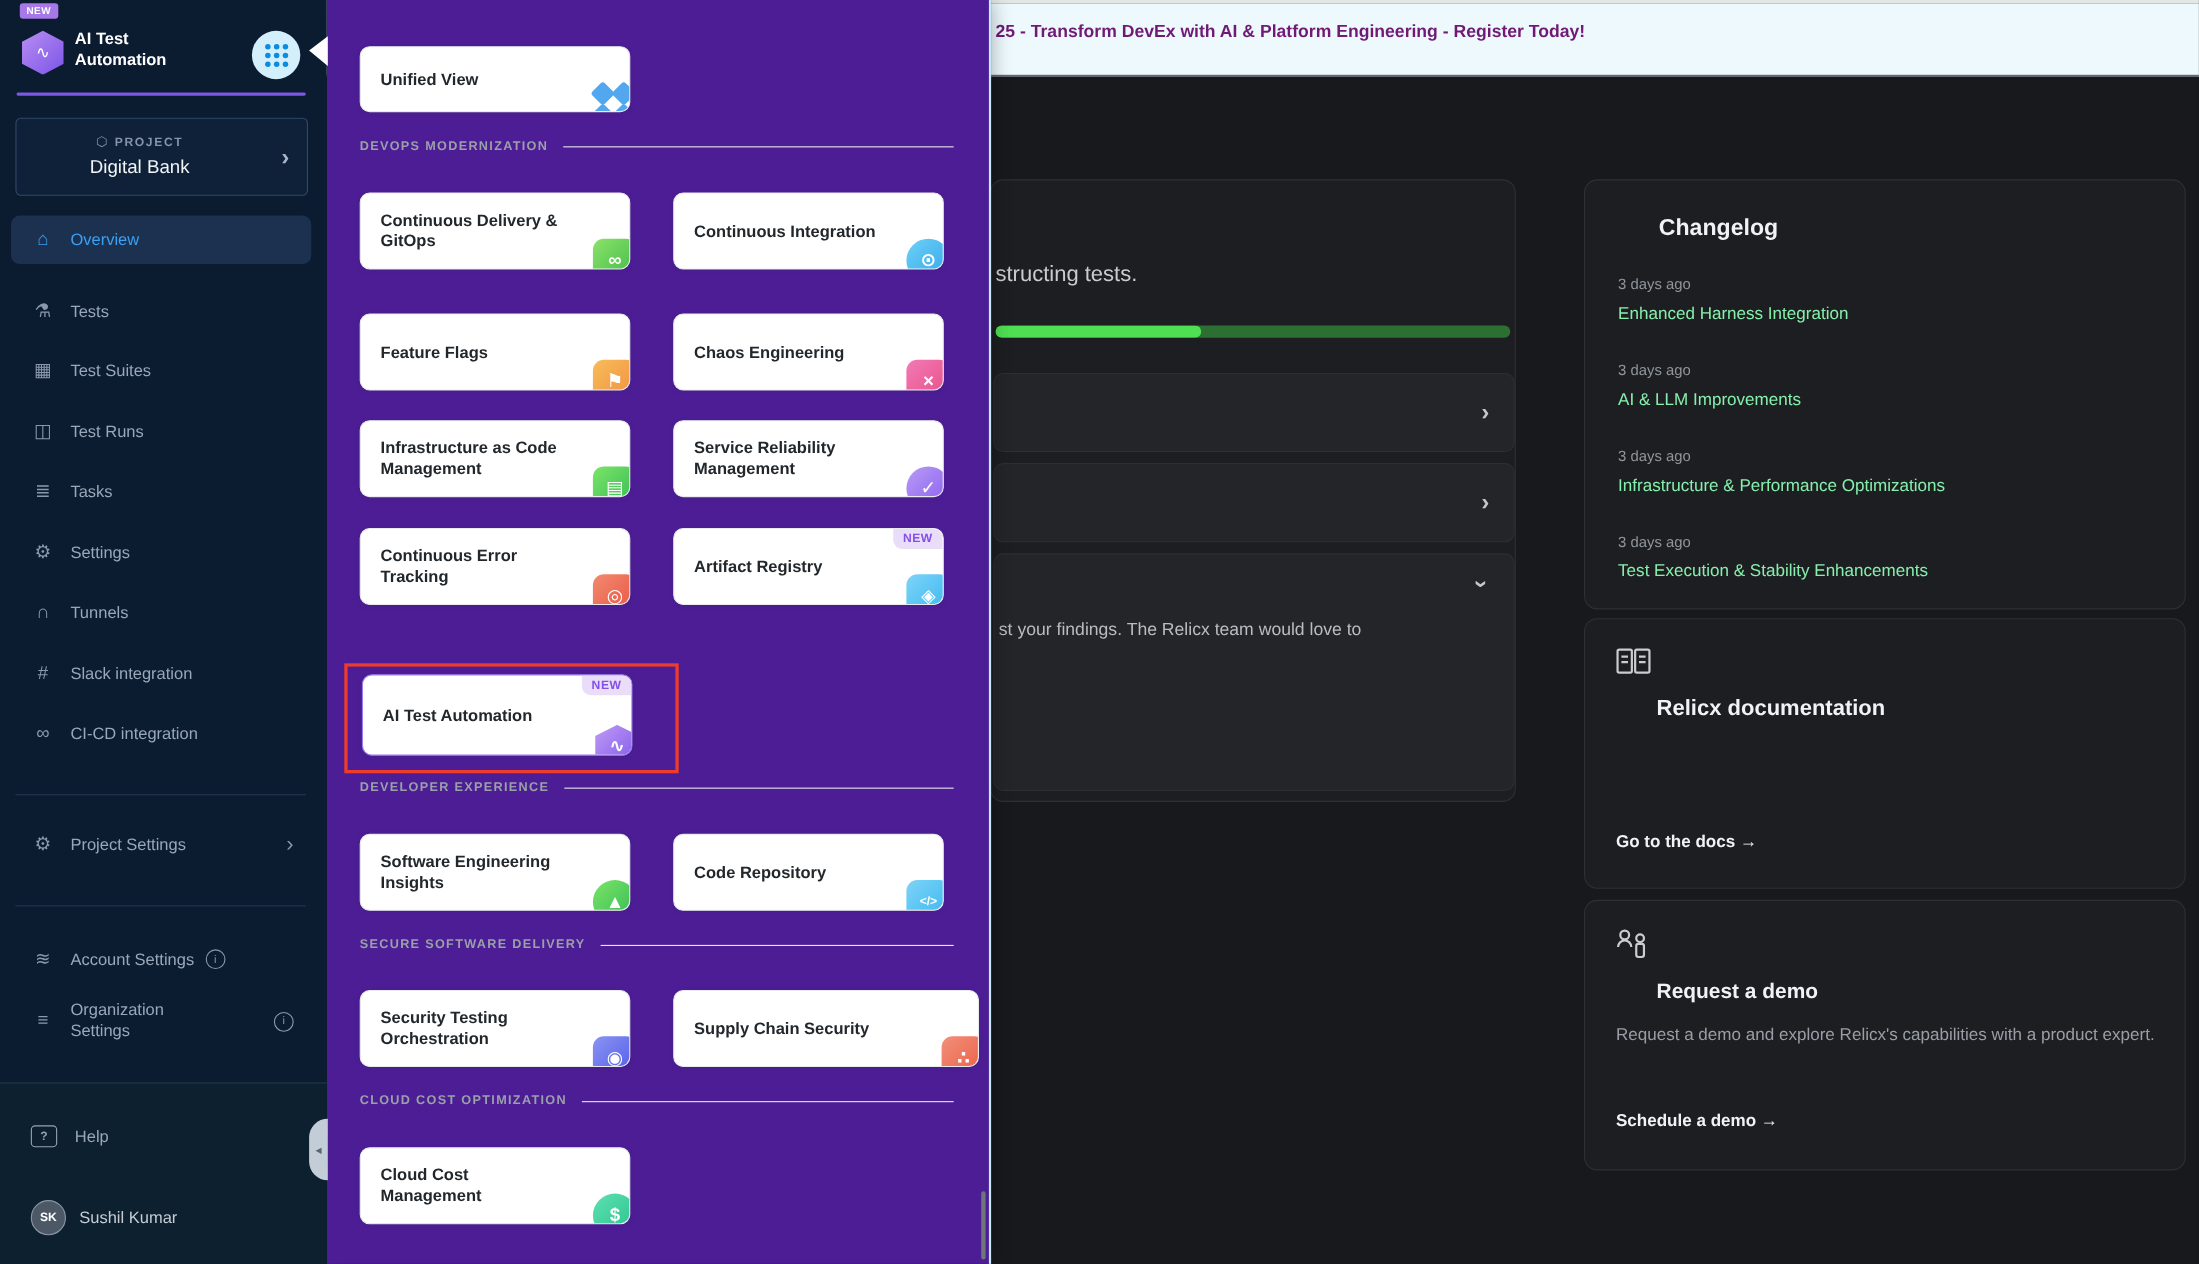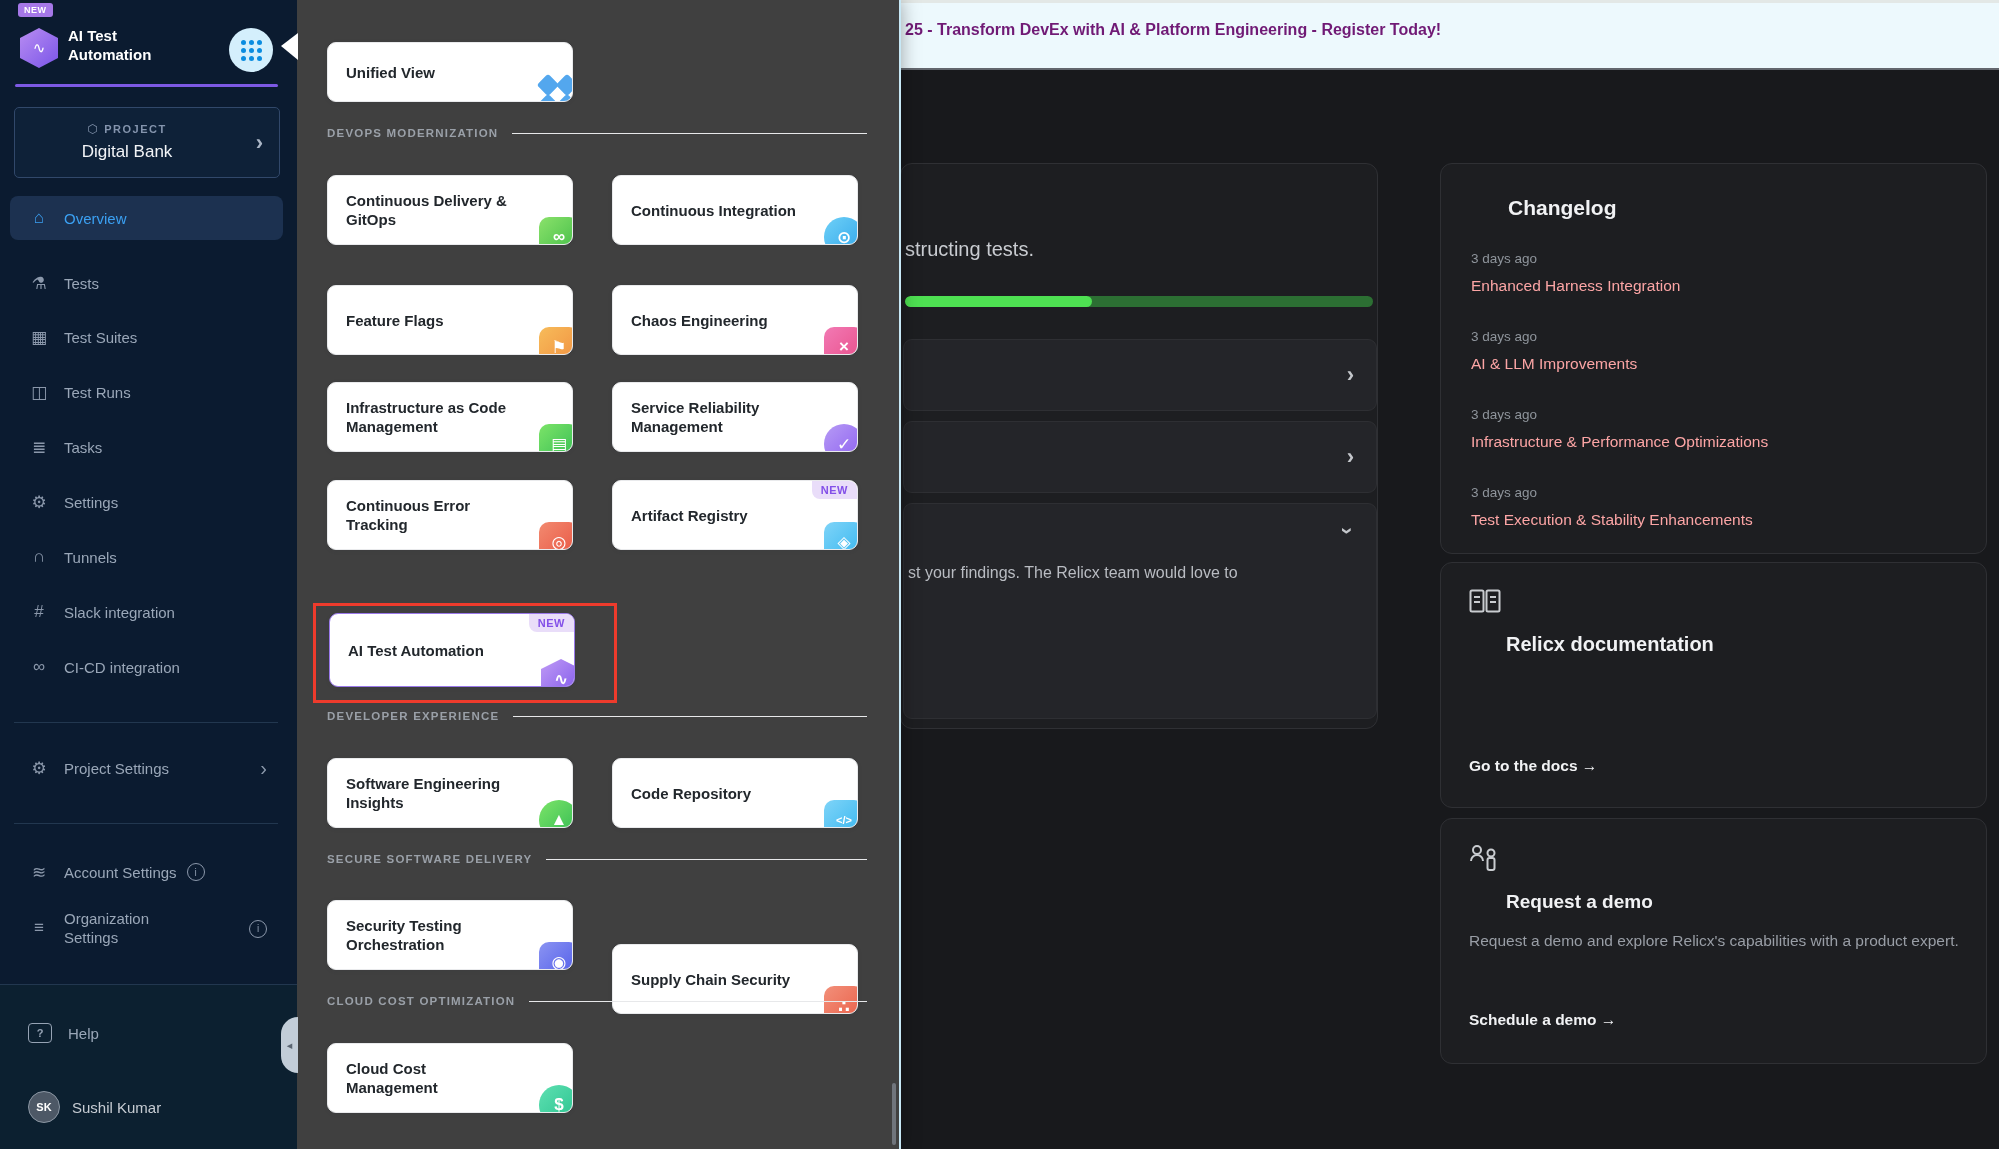--- a/index.html
+++ b/index.html
@@ -28,21 +28,21 @@
   .sb-item.sel{background:#1c3150;color:#3ba0f2;}
   .sb-item.sel .ic{color:#3ba0f2;}
   .sb-div{position:absolute;left:14px;width:264px;height:1px;background:#22374f;}
   .chev-r{margin-left:auto;margin-right:16px;color:#8b98ab;font-size:20px;}
   .info-dot{width:16px;height:16px;border:1.3px solid #8b98ab;border-radius:50%;color:#8b98ab;font-size:10px;display:inline-flex;align-items:center;justify-content:center;margin-left:10px;font-style:normal;}
   .two-line{line-height:19px;}
   #sb-bottom{left:0;top:984px;width:297px;height:165px;background:#0c2030;border-top:1px solid #22374f;}
   .avatar{width:30px;height:30px;border-radius:50%;background:#4d5866;border:1.5px solid #8b96a3;color:#fff;font-size:11px;font-weight:bold;display:flex;align-items:center;justify-content:center;margin-left:18px;margin-right:12px;}
   .helpbubble{width:22px;height:18px;border:1.6px solid #96a3b4;border-radius:4px;color:#96a3b4;font-size:11px;font-weight:bold;display:flex;align-items:center;justify-content:center;margin-left:18px;margin-right:16px;}
   
-  #panel{left:297px;top:0;width:602px;height:1149px;background:#404040;z-index:4;border-right:2px solid #c7e8f6;box-shadow:0 0 18px rgba(0,0,0,.35);}
+  #panel{left:297px;top:0;width:602px;height:1149px;background:#4c1d95;z-index:4;border-right:2px solid #c7e8f6;box-shadow:0 0 18px rgba(0,0,0,.35);}
   #notch{left:281px;top:33px;width:0;height:0;border-right:17px solid #fff;border-top:13px solid transparent;border-bottom:14px solid transparent;z-index:6;}
   .mcard{position:absolute;width:244px;height:68px;background:#fff;border:1px solid #e9eaec;border-radius:9px;box-shadow:0 1px 4px rgba(40,50,60,.10);overflow:hidden;}
   .mlabel{position:absolute;left:18px;top:0;bottom:0;display:flex;align-items:center;max-width:186px;font-size:15px;font-weight:600;color:#22272c;line-height:19px;}
   .micon{position:absolute;right:-7px;bottom:-13px;width:40px;height:40px;border-radius:10px;display:flex;align-items:center;justify-content:center;color:#fff;font-size:17px;font-weight:bold;}
   .micon.round{border-radius:50%;}
   .micon.hexi{clip-path:polygon(50% 0,100% 25%,100% 75%,50% 100%,0 75%,0 25%);border-radius:0;}
   .g-green{background:linear-gradient(135deg,#8be26b,#3cb944);}
   .g-blue{background:linear-gradient(135deg,#6fd0f7,#2da4ea);}
   .g-orange{background:linear-gradient(135deg,#f7bc5a,#f08c3e);}
   .g-pink{background:linear-gradient(135deg,#f27ab4,#e84a86);}
@@ -68,21 +68,21 @@
   .dkcard{position:absolute;background:#1d1e21;border:1px solid #2f3034;border-radius:12px;}
   #ob-text{position:absolute;left:4px;top:74px;color:#c9ccd1;font-size:20px;}
   #ob-bar{position:absolute;left:4px;top:132px;width:468px;height:11px;background:#2c6f33;border-radius:6px;overflow:hidden;}
   #ob-fill{height:100%;background:#4ee052;border-radius:6px;}
   .ob-row{position:absolute;left:2px;width:472px;height:70px;background:#242529;border:1px solid #2e2f33;border-radius:9px;}
   .ob-chev{position:absolute;right:22px;top:50%;transform:translateY(-50%);color:#c4c7cb;font-size:22px;font-weight:bold;}
   .ob-chev.down{transform:rotate(90deg);top:14px;right:26px;}
   #ob-exp-text{position:absolute;left:4px;top:60px;color:#b9bcc2;font-size:16px;width:430px;}
   .rcard-title{position:absolute;left:30px;color:#f1f2f4;font-size:21px;font-weight:600;margin-left:37px;}
   .cl-time{position:absolute;left:30px;color:#8f959c;font-size:13.5px;}
-  .cl-entry{position:absolute;left:30px;color:#fca5a5;font-size:15.5px;}
+  .cl-entry{position:absolute;left:30px;color:#86efac;font-size:15.5px;}
   .rdesc{position:absolute;left:28px;color:#999ea6;font-size:15.5px;line-height:28px;}
   .rlink{position:absolute;left:28px;color:#f1f2f4;font-size:15.5px;font-weight:600;}
   .ricon{position:absolute;left:28px;color:#c9ccd0;}
 </style>
 </head>
 <body>
 
 <div id="stage">
 
   <div class="abs" id="topedge"></div>
@@ -264,21 +264,21 @@
 
     <div class="sec-head" style="top:853px;">
       <span>SECURE SOFTWARE DELIVERY</span>
         <span class="line"></span>
       </div>
 
     <div class="mcard" style="left:30px;top:900px;">
       <span class="mlabel">Security Testing Orchestration</span>
       <span class="micon g-indigo">◉</span>
       </div>
-    <div class="mcard" style="left:315px;top:944px;">
+    <div class="mcard" style="left:315px;top:900px;padding-left:32px;">
       <span class="mlabel">Supply Chain Security</span>
       <span class="micon g-coral">∴</span>
       </div>
 
     <div class="sec-head" style="top:995px;">
       <span>CLOUD COST OPTIMIZATION</span>
         <span class="line"></span>
       </div>
 
     <div class="mcard" style="left:30px;top:1043px;">

